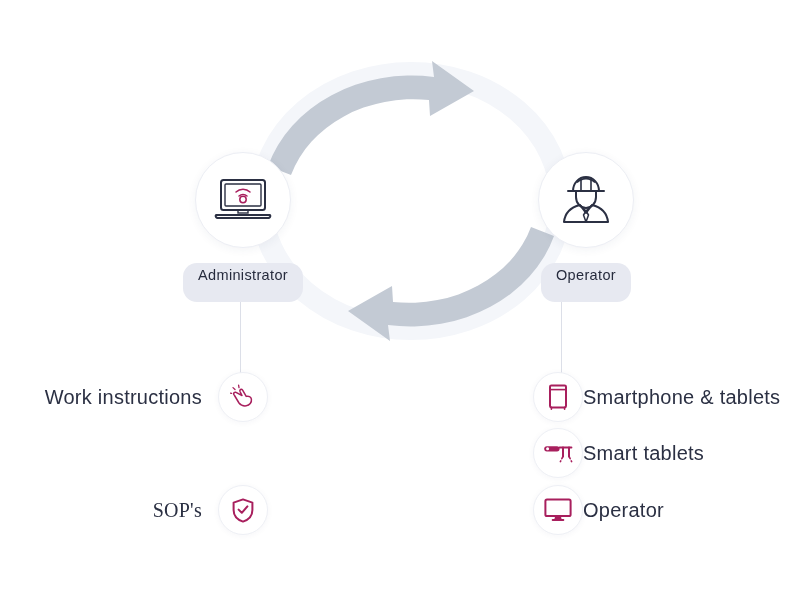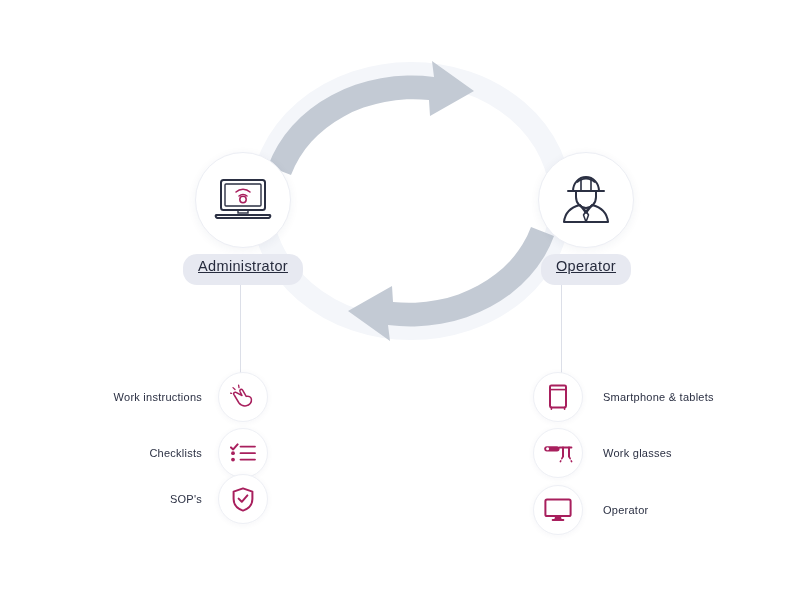--- a/index.html
+++ b/index.html
@@ -53,30 +53,29 @@
     box-shadow: 0 2px 10px rgba(40, 50, 90, 0.055);
     display: flex;
     align-items: center;
     justify-content: center;
     box-sizing: border-box;
   }
   .role-disc svg { display: block; }
 
   .role-badge {
     display: inline-block;
-    margin-top: 6px;
-    padding: 5px 15px 10px 15px;
+    margin-top: 15px;
+    padding: 5px 15px 18px 15px;
     border-radius: 14px;
     background: #e7e9f1;
     color: #262b3d;
     font-size: 14.5px;
     letter-spacing: 0.35px;
     line-height: 1.1;
     white-space: nowrap;
-    text-decoration: underline;
   }
 
   
   .connector {
     position: absolute;
     width: 1px;
     background: #dcdfe8;
   }
   #connector-admin { left: 240px; top: 272px; height: 105px; }
   #connector-operator { left: 561px; top: 272px; height: 105px; }
@@ -85,46 +84,46 @@
   .item-row {
     position: absolute;
     display: flex;
     align-items: center;
     height: 50px;
   }
   .item-row.left  { left: 50px;  width: 218px; justify-content: flex-end; }
   .item-row.right { left: 533px; width: 250px; justify-content: flex-start; }
 
   .item-label {
-    font-size: 11px;
+    font-size: 20px;
     color: #2b3043;
     letter-spacing: 0.25px;
     white-space: nowrap;
   }
   .item-row.left .item-label  { margin-right: 16px; text-align: right; }
-  .item-row.right .item-label { margin-left: 20px; text-align: center; }
+  .item-row.right .item-label { margin-left: 0; text-align: center; }
 
   .item-disc {
     flex: 0 0 auto;
     width: 50px;
     height: 50px;
     border-radius: 50%;
     background: #ffffff;
     border: 1px solid #eef0f5;
     box-shadow: 0 1px 6px rgba(40, 50, 90, 0.045);
     display: flex;
     align-items: center;
     justify-content: center;
     box-sizing: border-box;
   }
   .item-disc svg { display: block; }
 
   #row-work-instructions { top: 372px; }
   #row-checklists        { top: 428px; }
-  #row-sops             { top: 474px; }
+  #row-sops             { top: 485px; font-family: Liberation Serif, serif; }
   #row-smartphone       { top: 372px; }
   #row-smartglasses     { top: 428px; }
   #row-computer         { top: 485px; }
 </style>
 </head>
 <body>
 
 <div id="stage">
 
   <div id="cycle-layer">
@@ -204,31 +203,20 @@
       <svg width="26" height="26" viewBox="0 0 26 26" xmlns="http://www.w3.org/2000/svg">
         <path d="M 4.5 11.5 C 3 10 3.5 8 5.5 8.2 L 12 11.5 L 10 7.5
                  C 9.2 5.6 11.4 4.4 12.6 6.2 L 16.2 12.4
                  C 18.6 11.6 21 12.8 21.4 15.2 C 21.9 18.5 19.6 21.4 16.2 21.8
                  C 13 22.2 10.6 21 9 19 Z" fill="none" stroke="#a81f5d" stroke-width="1.5" stroke-linejoin="round"></path>
         <path d="M 5 5.5 L 3 3.6 M 9 3.6 L 8.6 1.2 M 1.6 9.4 L 0.4 9.2" stroke="#a81f5d" stroke-width="1.3" stroke-linecap="round"></path>
       </svg>
     </span>
   </div>
 
-  <div class="item-row left" id="row-checklists">
-    <span class="item-label">Checklists</span>
-    <span class="item-disc">
-      <svg width="26" height="22" viewBox="0 0 26 22" xmlns="http://www.w3.org/2000/svg">
-        <path d="M 1 5.4 L 3.2 7.4 L 7.6 2.4" fill="none" stroke="#a81f5d" stroke-width="2" stroke-linecap="round" stroke-linejoin="round"></path>
-        <circle cx="3" cy="11.2" r="1.9" fill="#a81f5d"></circle>
-        <circle cx="3" cy="17.6" r="1.9" fill="#a81f5d"></circle>
-        <path d="M 10.5 4.6 L 25 4.6 M 10.5 11.2 L 25 11.2 M 10.5 17.6 L 25 17.6" stroke="#a81f5d" stroke-width="1.8" stroke-linecap="round"></path>
-      </svg>
-    </span>
-  </div>
 
   <div class="item-row left" id="row-sops">
     <span class="item-label">SOP's</span>
     <span class="item-disc">
       <svg width="22" height="25" viewBox="0 0 22 25" xmlns="http://www.w3.org/2000/svg">
         <path d="M 11 1.4 L 20.4 4.6 L 20.4 12 C 20.4 17.6 16.4 21.8 11 23.6
                  C 5.6 21.8 1.6 17.6 1.6 12 L 1.6 4.6 Z" fill="none" stroke="#a81f5d" stroke-width="2" stroke-linejoin="round"></path>
         <path d="M 6.6 11.6 L 9.8 14.8 L 15.4 8.4" fill="none" stroke="#a81f5d" stroke-width="2" stroke-linecap="round" stroke-linejoin="round"></path>
       </svg>
     </span>
@@ -248,21 +236,21 @@
   <div class="item-row right" id="row-smartglasses">
     <span class="item-disc">
       <svg width="30" height="24" viewBox="0 0 30 24" xmlns="http://www.w3.org/2000/svg">
         <rect x="1.2" y="5.2" width="15.4" height="5.2" rx="2.6" fill="#a81f5d"></rect>
         <circle cx="4.6" cy="7.8" r="1.5" fill="#ffffff"></circle>
         <path d="M 16.6 6.4 L 28.4 6.4" stroke="#a81f5d" stroke-width="2" stroke-linecap="round"></path>
         <path d="M 20 6.4 L 20 15.4 M 26 6.4 L 26 15.4" stroke="#a81f5d" stroke-width="2" stroke-linecap="round"></path>
         <path d="M 20 15.4 L 17.4 20.6 M 26 15.4 L 28.6 20.6" stroke="#a81f5d" stroke-width="1.6" stroke-linecap="round" stroke-dasharray="2.6 2.4"></path>
       </svg>
     </span>
-    <span class="item-label">Work glasses</span>
+    <span class="item-label">Smart tablets</span>
   </div>
 
   <div class="item-row right" id="row-computer">
     <span class="item-disc">
       <svg width="28" height="24" viewBox="0 0 28 24" xmlns="http://www.w3.org/2000/svg">
         <rect x="1.4" y="1.6" width="25.2" height="16.4" rx="1.6" fill="none" stroke="#a81f5d" stroke-width="2"></rect>
         <path d="M 11.2 18 L 10.4 21 L 17.6 21 L 16.8 18 Z" fill="#a81f5d"></path>
         <path d="M 8.6 22 L 19.4 22" stroke="#a81f5d" stroke-width="1.8" stroke-linecap="round"></path>
       </svg>
     </span>

